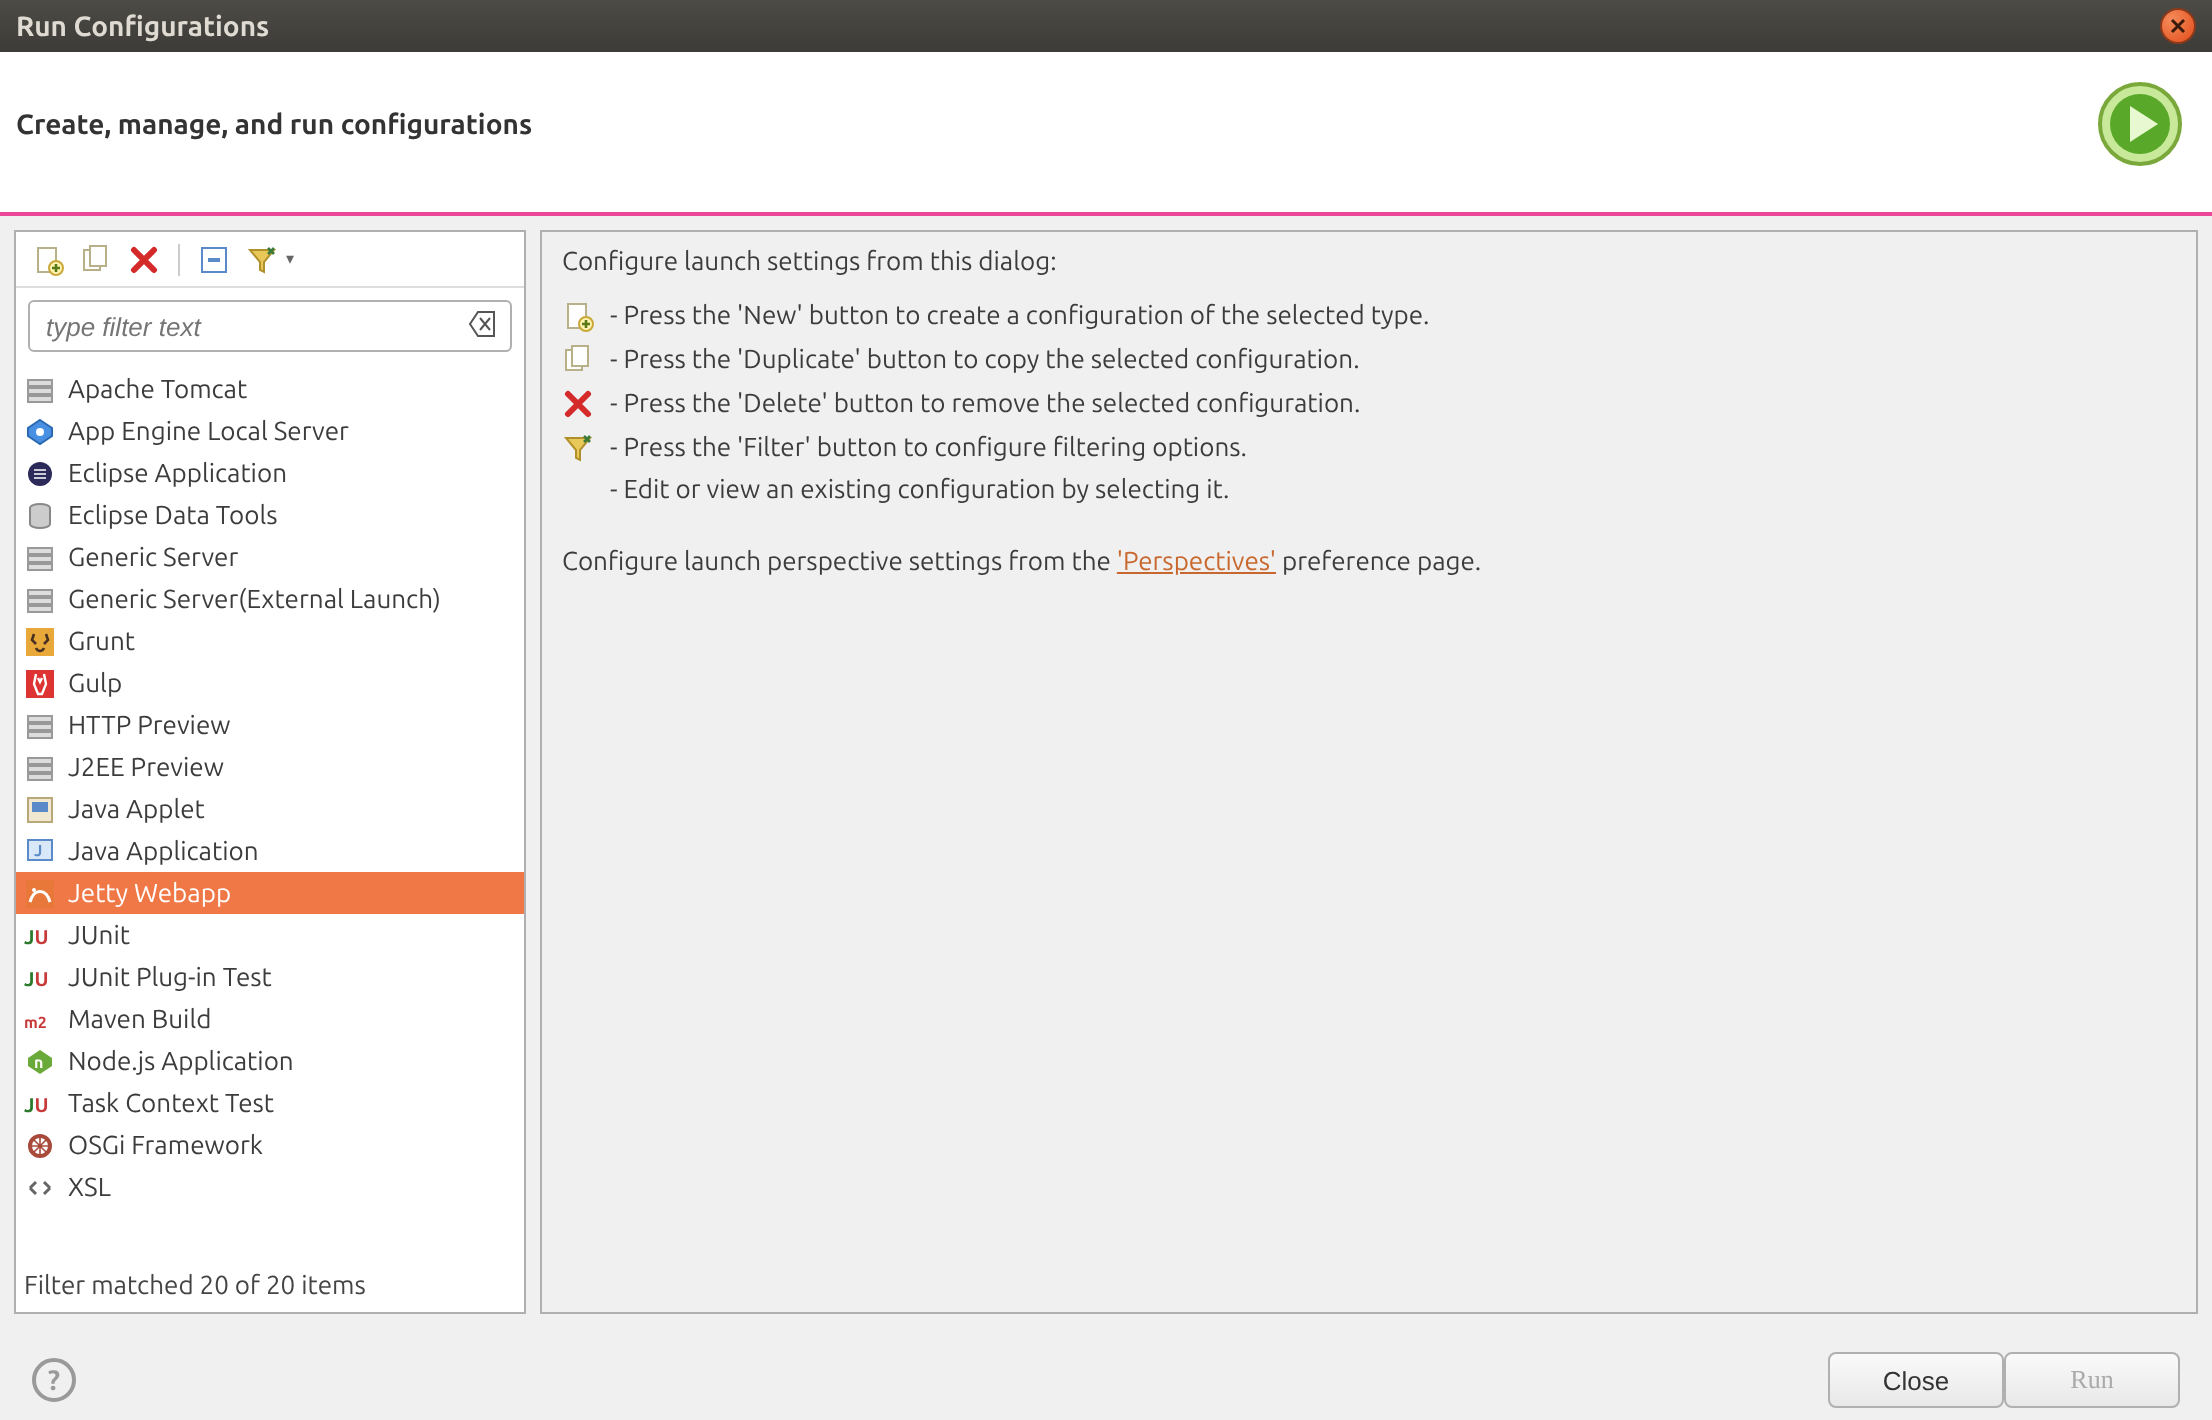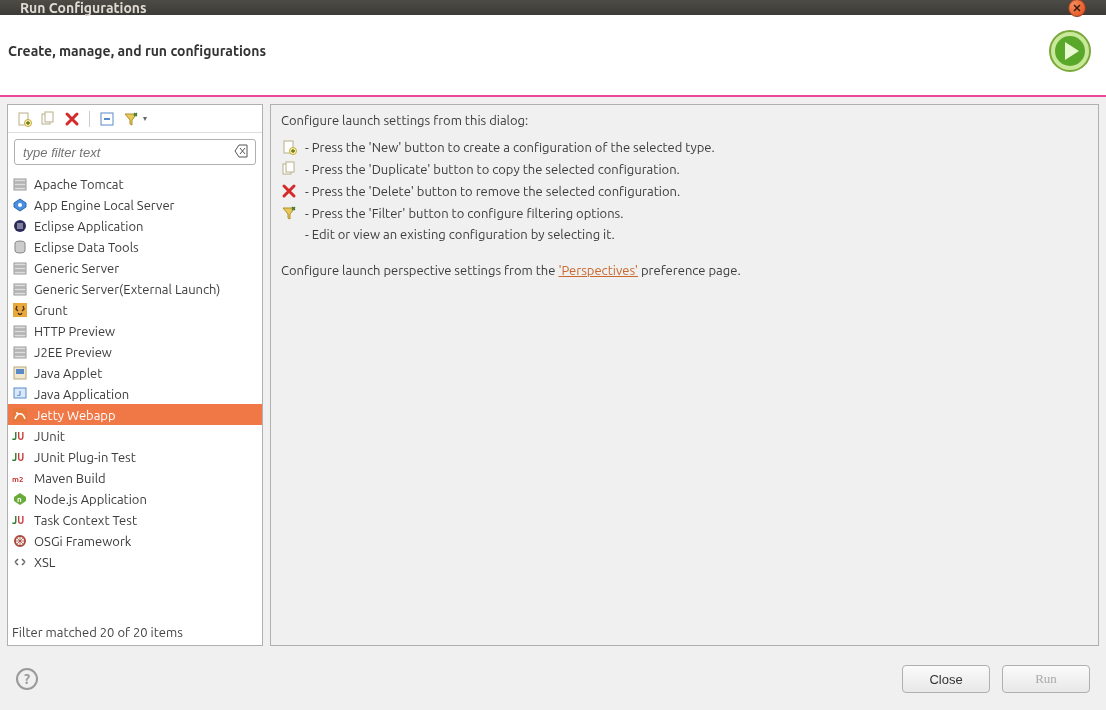--- a/index.html
+++ b/index.html
@@ -7,24 +7,24 @@
   font-family: "Ubuntu", "DejaVu Sans", sans-serif;
   font-size: 13px;
   background: #f0f0f0;
   color: #3c3c3c;
   width: 1106px;
   height: 710px;
   overflow: hidden;
 }
 .titlebar {
   background: linear-gradient(to bottom, #4c4b46, #3c3b37);
-  height: 15px;
-  display: flex;
-  align-items: center;
-  padding: 0 20px;
+  height: 26px;
+  display: flex;
+  align-items: center;
+  padding: 0 8px;
   color: #dfdbd2;
   font-weight: bold;
   font-size: 14px;
 }
 .titlebar-close {
   margin-left: auto;
   width: 18px;
   height: 18px;
   border-radius: 50%;
   background: radial-gradient(circle at 30% 30%, #f58b5a, #e24c1a);
@@ -189,21 +189,21 @@
   display: inline-flex;
   align-items: center;
   justify-content: center;
   font-weight: bold;
   font-size: 14px;
   cursor: pointer;
 }
 .footer-btns {
   margin-left: auto;
   display: flex;
-  gap: 12px;
+  gap: 0;
 }
 .btn {
   min-width: 88px;
   height: 28px;
   background: linear-gradient(to bottom, #fafafa, #e8e8e8);
   border: 1px solid #b0b0b0;
   border-radius: 4px;
   cursor: pointer;
   font-size: 13px;
   color: #333;
@@ -421,20 +421,28 @@
           <span class="tree-icon">
             <svg width="16" height="16">
               <use href="#i-grunt"></use>
             </svg>
           </span>
           <span>Grunt</span>
         </div>
         <div class="tree-item">
           <span class="tree-icon">
             <svg width="16" height="16">
+              <use href="#i-gulp"></use>
+            </svg>
+          </span>
+          <span>Gulp</span>
+        </div>
+        <div class="tree-item">
+          <span class="tree-icon">
+            <svg width="16" height="16">
               <use href="#i-server"></use>
             </svg>
           </span>
           <span>HTTP Preview</span>
         </div>
         <div class="tree-item">
           <span class="tree-icon">
             <svg width="16" height="16">
               <use href="#i-server"></use>
             </svg>

